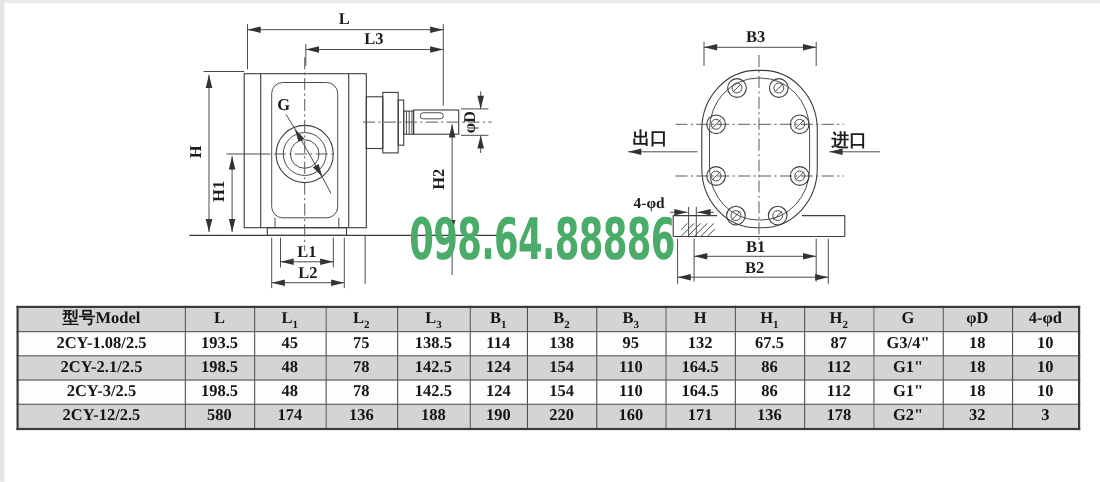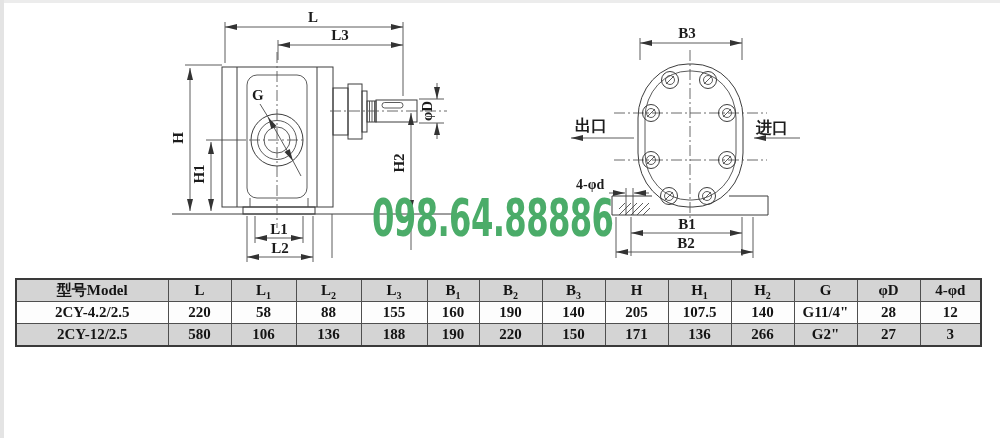--- a/index.html
+++ b/index.html
@@ -297,46 +297,78 @@
         <th><span>H</span><sub></sub></th>
         <th><span>H</span><sub>1</sub></th>
         <th><span>H</span><sub>2</sub></th>
         <th><span>G</span><sub></sub></th>
         <th><span>φD</span><sub></sub></th>
         <th><span>4-φd</span><sub></sub></th>
       </tr>
     </thead>
     <tbody>
       <tr>
-        <td>2CY-4.2/2.5</td>
-        <td>220</td>
-        <td>58</td>
-        <td>88</td>
-        <td>155</td>
-        <td>160</td>
-        <td>190</td>
-        <td>140</td>
-        <td>205</td>
-        <td>107.5</td>
-        <td>140</td>
-        <td>G11/4"</td>
-        <td>28</td>
-        <td>12</td>
+        <td>2CY-1.08/2.5</td>
+        <td>193.5</td>
+        <td>45</td>
+        <td>75</td>
+        <td>138.5</td>
+        <td>114</td>
+        <td>138</td>
+        <td>95</td>
+        <td>132</td>
+        <td>67.5</td>
+        <td>87</td>
+        <td>G3/4"</td>
+        <td>18</td>
+        <td>10</td>
+      </tr>
+      <tr>
+        <td>2CY-2.1/2.5</td>
+        <td>198.5</td>
+        <td>48</td>
+        <td>78</td>
+        <td>142.5</td>
+        <td>124</td>
+        <td>154</td>
+        <td>110</td>
+        <td>164.5</td>
+        <td>86</td>
+        <td>112</td>
+        <td>G1"</td>
+        <td>18</td>
+        <td>10</td>
+      </tr>
+      <tr>
+        <td>2CY-3/2.5</td>
+        <td>198.5</td>
+        <td>48</td>
+        <td>78</td>
+        <td>142.5</td>
+        <td>124</td>
+        <td>154</td>
+        <td>110</td>
+        <td>164.5</td>
+        <td>86</td>
+        <td>112</td>
+        <td>G1"</td>
+        <td>18</td>
+        <td>10</td>
       </tr>
       <tr>
         <td>2CY-12/2.5</td>
         <td>580</td>
-        <td>106</td>
+        <td>174</td>
         <td>136</td>
         <td>188</td>
         <td>190</td>
         <td>220</td>
-        <td>150</td>
+        <td>160</td>
         <td>171</td>
         <td>136</td>
-        <td>266</td>
+        <td>178</td>
         <td>G2"</td>
-        <td>27</td>
+        <td>32</td>
         <td>3</td>
       </tr>
     </tbody>
   </table>
 </div>
 
 </body></html>

